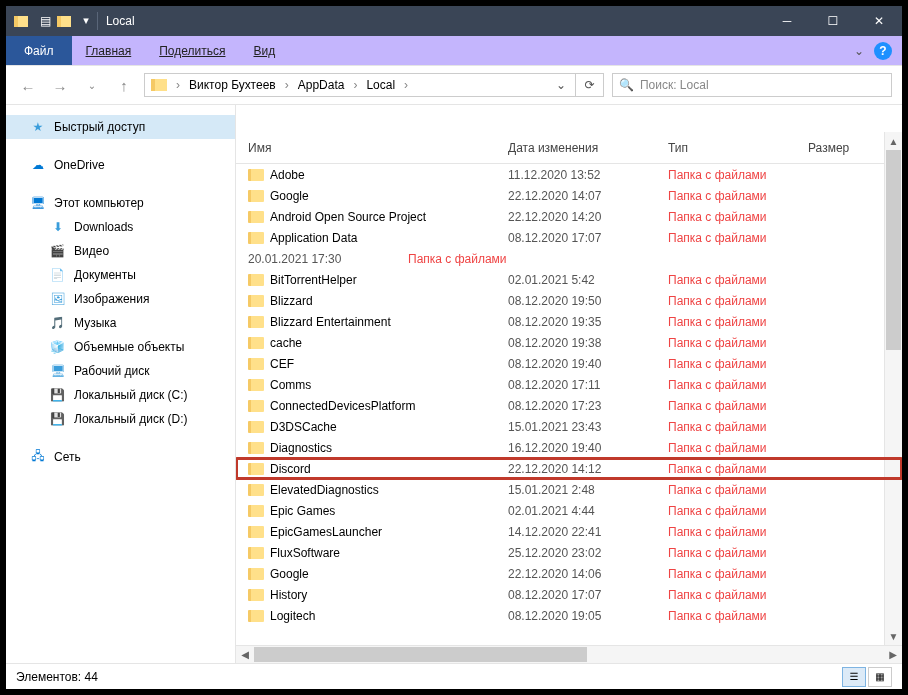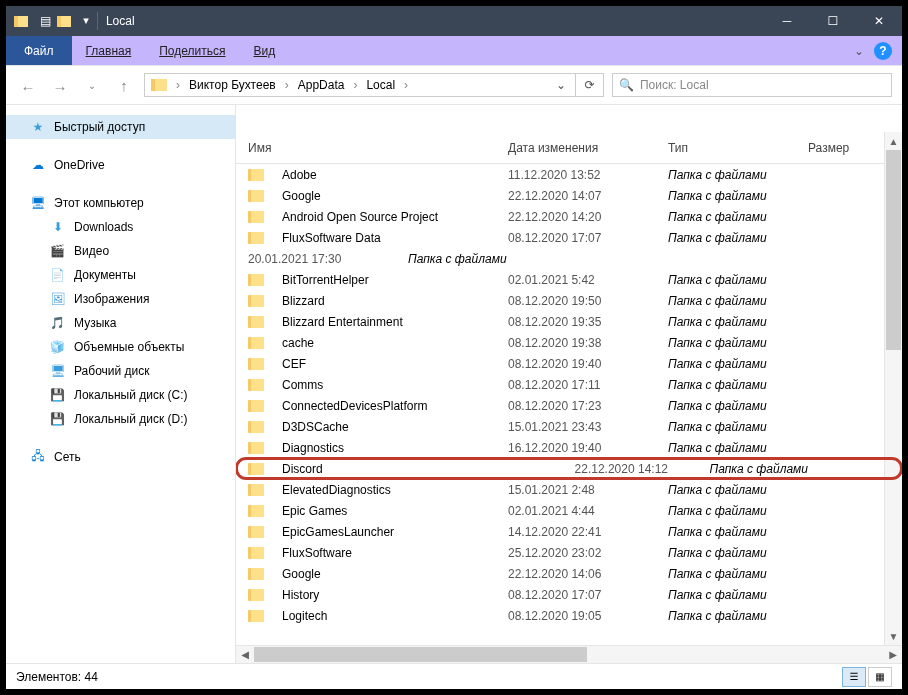--- a/index.html
+++ b/index.html
@@ -32,24 +32,24 @@
 .sidebar-item.selected { background: linear-gradient(to right, #d5e9f7, #d5e9f7); }
 .sb-ico { width: 16px; height: 16px; display:inline-flex; align-items:center; justify-content:center; }
 .content { flex: 1; display: flex; flex-direction: column; position: relative; margin-top: 27px; }
 .cols { height: 32px; border-bottom: 1px solid #e5e5e5; display: flex; align-items: center; font-size: 12px; color: #444; padding-left: 12px;}
 .col-name { width: 260px; }
 .col-date { width: 160px; }
 .col-type { width: 140px; }
 .col-size { flex:1; }
 .list { flex: 1; overflow-y: hidden; position: relative; }
 .row { height: 21px; display: flex; align-items: center; font-size: 12px; padding-left: 12px; position: relative; }
-.row .c-name { width: 260px; display:flex; align-items:center; gap:18px; }
+.row .c-name { width: 260px; display:flex; align-items:center; gap:6px; }
 .row .c-date { width: 160px; color:#555; }
-.row .c-type { width: 140px; color:#000000;font-style:italic; }
-.row.highlighted { outline: 3px solid #c0392b; outline-offset: -2px; border-radius: 10px; z-index:2;text-align:right; }
+.row .c-type { width: 140px; color:#ef4444; }
+.row.highlighted { outline: 3px solid #c0392b; outline-offset: -2px; border-radius: 1px; z-index:2; }
 .smfolder { width: 16px; height: 12px; background: #ffe08a; border-left: 3px solid #f5c965; display:inline-block; border-radius:1px;}
 .scrollbar-h { height: 18px; border-top: 1px solid #e5e5e5; background:#f5f5f5; position:relative;}
 .scrollbar-h .thumb{ position:absolute; left:0; width:50%; top:1px; bottom:1px; background:#ccc;}
 .scrollbar-h .arrL, .scrollbar-h .arrR { width:18px; height:100%; position:absolute; top:0; display:flex; align-items:center; justify-content:center; color:#666; font-size:10px; background:#f5f5f5;}
 .scrollbar-h .arrL{left:0;} .scrollbar-h .arrR{right:0;}
 .scrollbar-v { position:absolute; right:0; top:0; bottom:18px; width:18px; background:#f5f5f5; border-left:1px solid #e5e5e5;}
 .scrollbar-v .thumb{ position:absolute; top:18px; left:1px; right:1px; height:200px; background:#ccc;}
 .scrollbar-v .arrU, .scrollbar-v .arrD { height:18px; width:100%; position:absolute; display:flex; align-items:center; justify-content:center; color:#666; font-size:10px;}
 .scrollbar-v .arrU{top:0;} .scrollbar-v .arrD{bottom:0;}
 .statusbar { height: 26px; border-top: 1px solid #e5e5e5; display: flex; align-items: center; font-size: 12px; padding: 0 10px; }
@@ -209,21 +209,21 @@
             <div class="c-name">
               <span class="smfolder"></span>
               <span>Android Open Source Project</span>
             </div>
             <div class="c-date">22.12.2020 14:20</div>
             <div class="c-type">Папка с файлами</div>
           </div>
           <div class="row">
             <div class="c-name">
               <span class="smfolder"></span>
-              <span>FluxSoftware Data</span>
+              <span>Application Data</span>
             </div>
             <div class="c-date">08.12.2020 17:07</div>
             <div class="c-type">Папка с файлами</div>
           </div>
           <div class="row">
             <div class="c-date">20.01.2021 17:30</div>
             <div class="c-type">Папка с файлами</div>
           </div>
           <div class="row">
             <div class="c-name">

